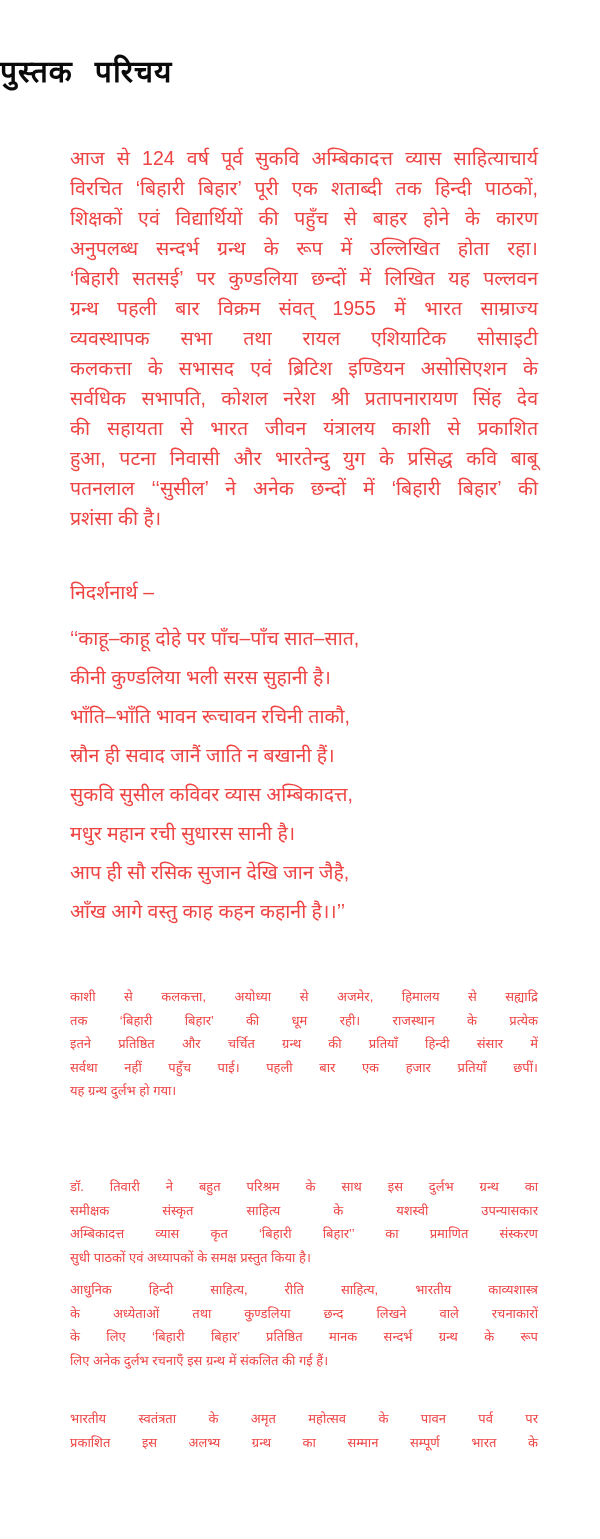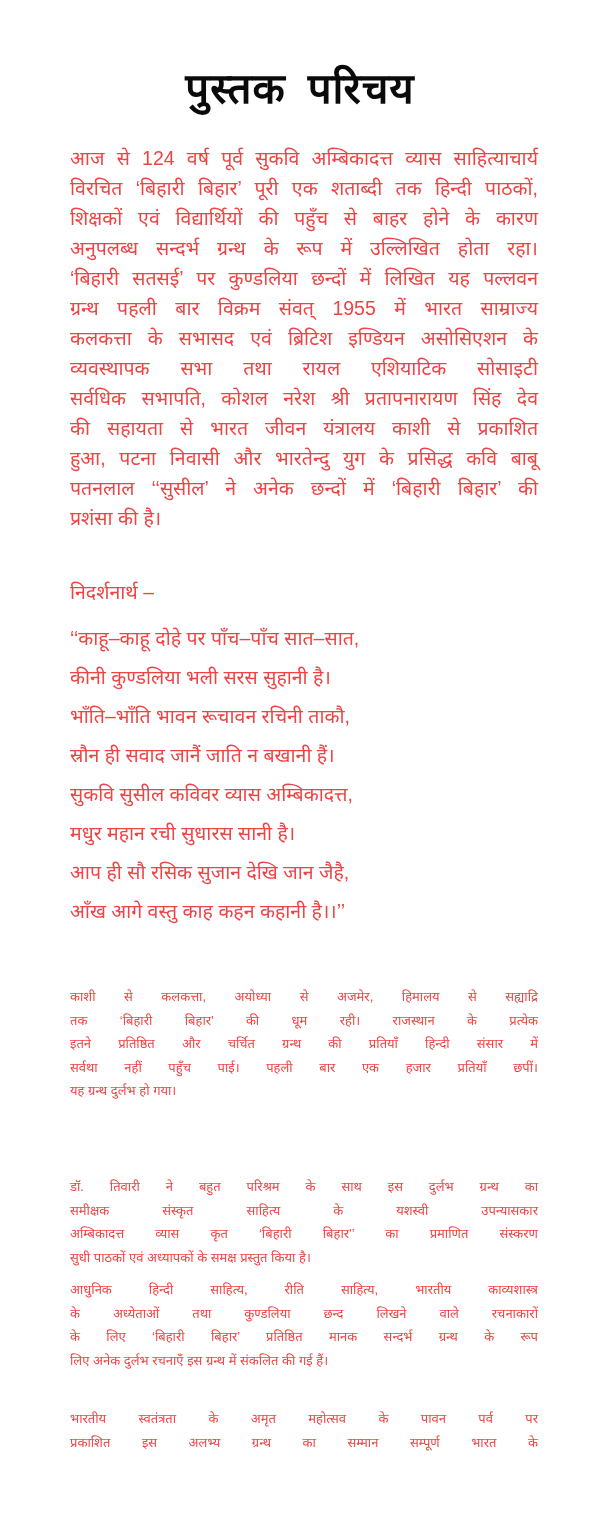--- a/index.html
+++ b/index.html
@@ -1,20 +1,20 @@
 <!DOCTYPE html>
 <html><head>
 <meta charset="utf-8">
 <style>
   html, body { margin: 0; padding: 0; background: #ffffff; }
   body { width: 600px; height: 1539px; position: relative; overflow: hidden; color: #111111; }
   .page { position: absolute; left: 0; top: 0; width: 600px; height: 1539px; }
   .title {
-    position: absolute; left: 0; top: 30px; width: 600px; text-align: center;
-    font-family: "DejaVu Sans", sans-serif; font-weight: bold; font-size: 42px;
+    position: absolute; left: 0; top: 30px; width: 600px; text-align: left;
+    font-family: "DejaVu Sans", sans-serif; font-weight: bold; font-size: 30px;
     letter-spacing: 1px; color: #0a0a0a;
   }
   .title .w2 { margin-left: 22px; }
   .block { position: absolute; left: 70px; width: 468px; }
   .line {
     font-family: "Liberation Sans", "DejaVu Sans", sans-serif;
     font-size: 19.5px; color: #ef4444;
     white-space: nowrap; text-align: justify; text-align-last: justify;
     display: block;
   }
@@ -32,22 +32,22 @@
     <span>पुस्तक</span><span class="w2">परिचय</span>
   </h1>
 
   <div class="block p1" style="top:143px;">
     <span class="line">आज से 124 वर्ष पूर्व सुकवि अम्बिकादत्त व्यास साहित्याचार्य</span>
     <span class="line">विरचित ‘बिहारी बिहार’ पूरी एक शताब्दी तक हिन्दी पाठकों,</span>
     <span class="line">शिक्षकों एवं विद्यार्थियों की पहुँच से बाहर होने के कारण</span>
     <span class="line">अनुपलब्ध सन्दर्भ ग्रन्थ के रूप में उल्लिखित होता रहा।</span>
     <span class="line">‘बिहारी सतसई’ पर कुण्डलिया छन्दों में लिखित यह पल्लवन</span>
     <span class="line">ग्रन्थ पहली बार विक्रम संवत् 1955 में भारत साम्राज्य</span>
+    <span class="line">व्यवस्थापक सभा तथा रायल एशियाटिक सोसाइटी</span>
     <span class="line">कलकत्ता के सभासद एवं ब्रिटिश इण्डियन असोसिएशन के</span>
-    <span class="line">व्यवस्थापक सभा तथा रायल एशियाटिक सोसाइटी</span>
     <span class="line">सर्वधिक सभापति, कोशल नरेश श्री प्रतापनारायण सिंह देव</span>
     <span class="line">की सहायता से भारत जीवन यंत्रालय काशी से प्रकाशित</span>
     <span class="line">हुआ, पटना निवासी और भारतेन्दु युग के प्रसिद्ध कवि बाबू</span>
     <span class="line">पतनलाल ‘‘सुसील’ ने अनेक छन्दों में ‘बिहारी बिहार’ की</span>
     <span class="line last">प्रशंसा की है।</span>
   </div>
 
   <div class="block verse" style="top:565px;">
     <span class="line" style="height:46px;margin-top:8px;">निदर्शनार्थ –</span>
     <span class="line">‘‘काहू–काहू दोहे पर पाँच–पाँच सात–सात,</span>

